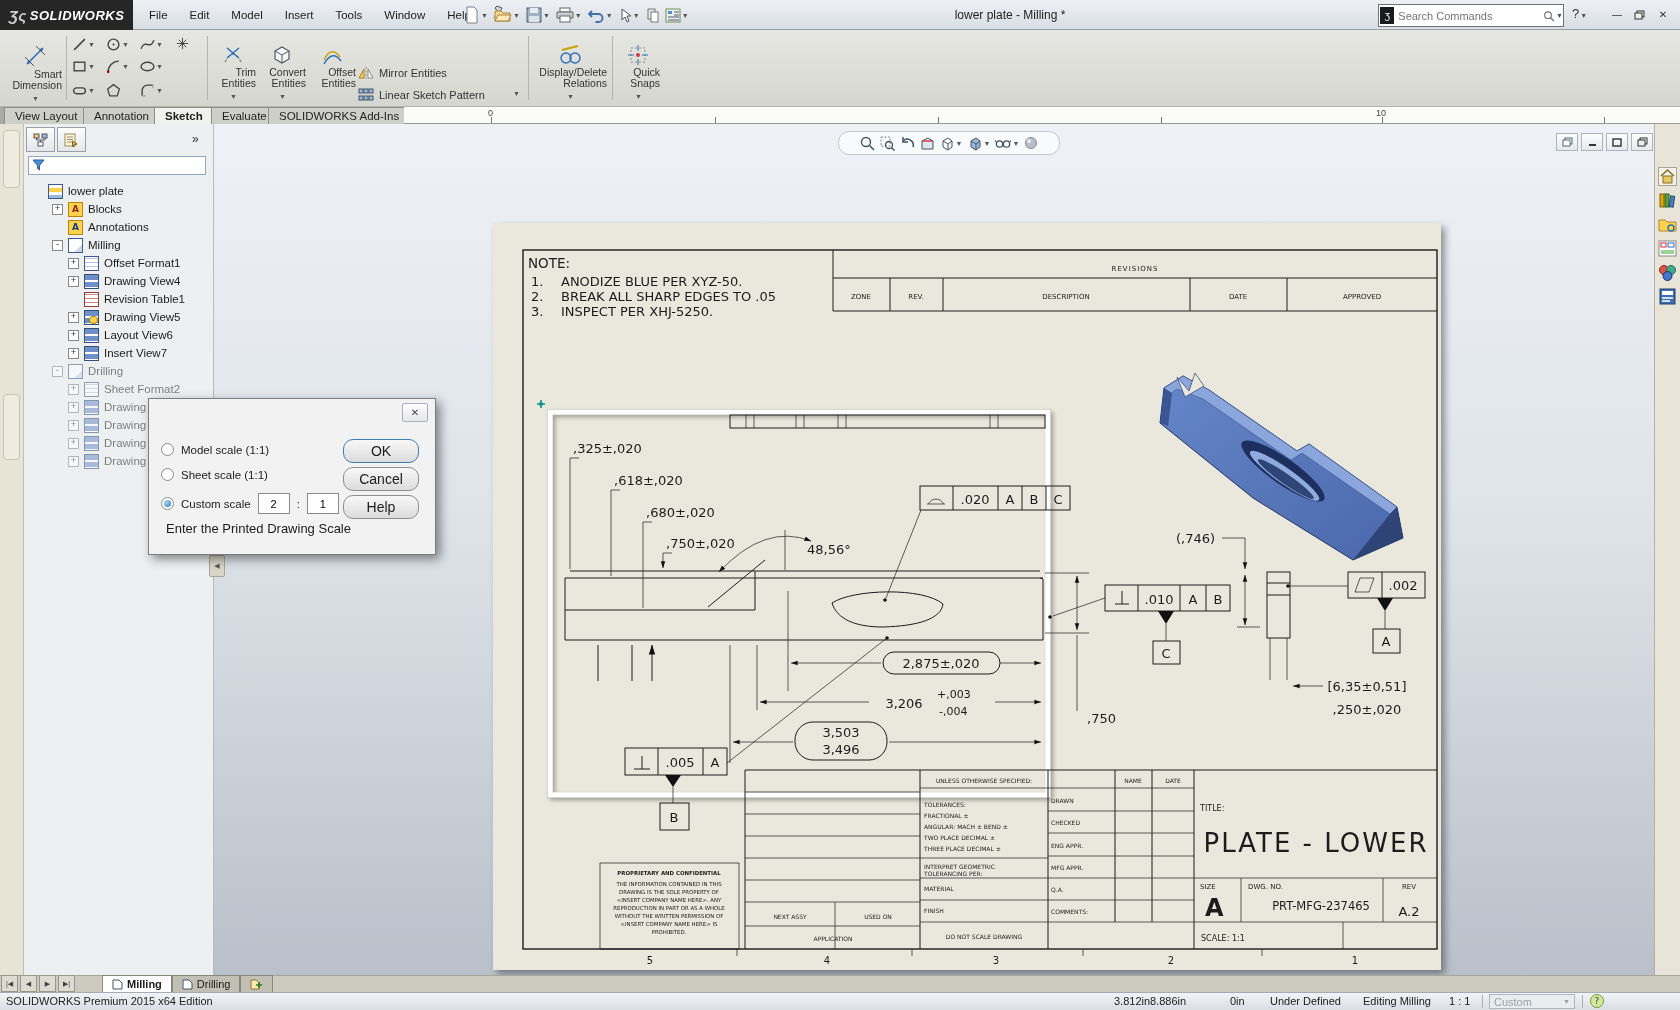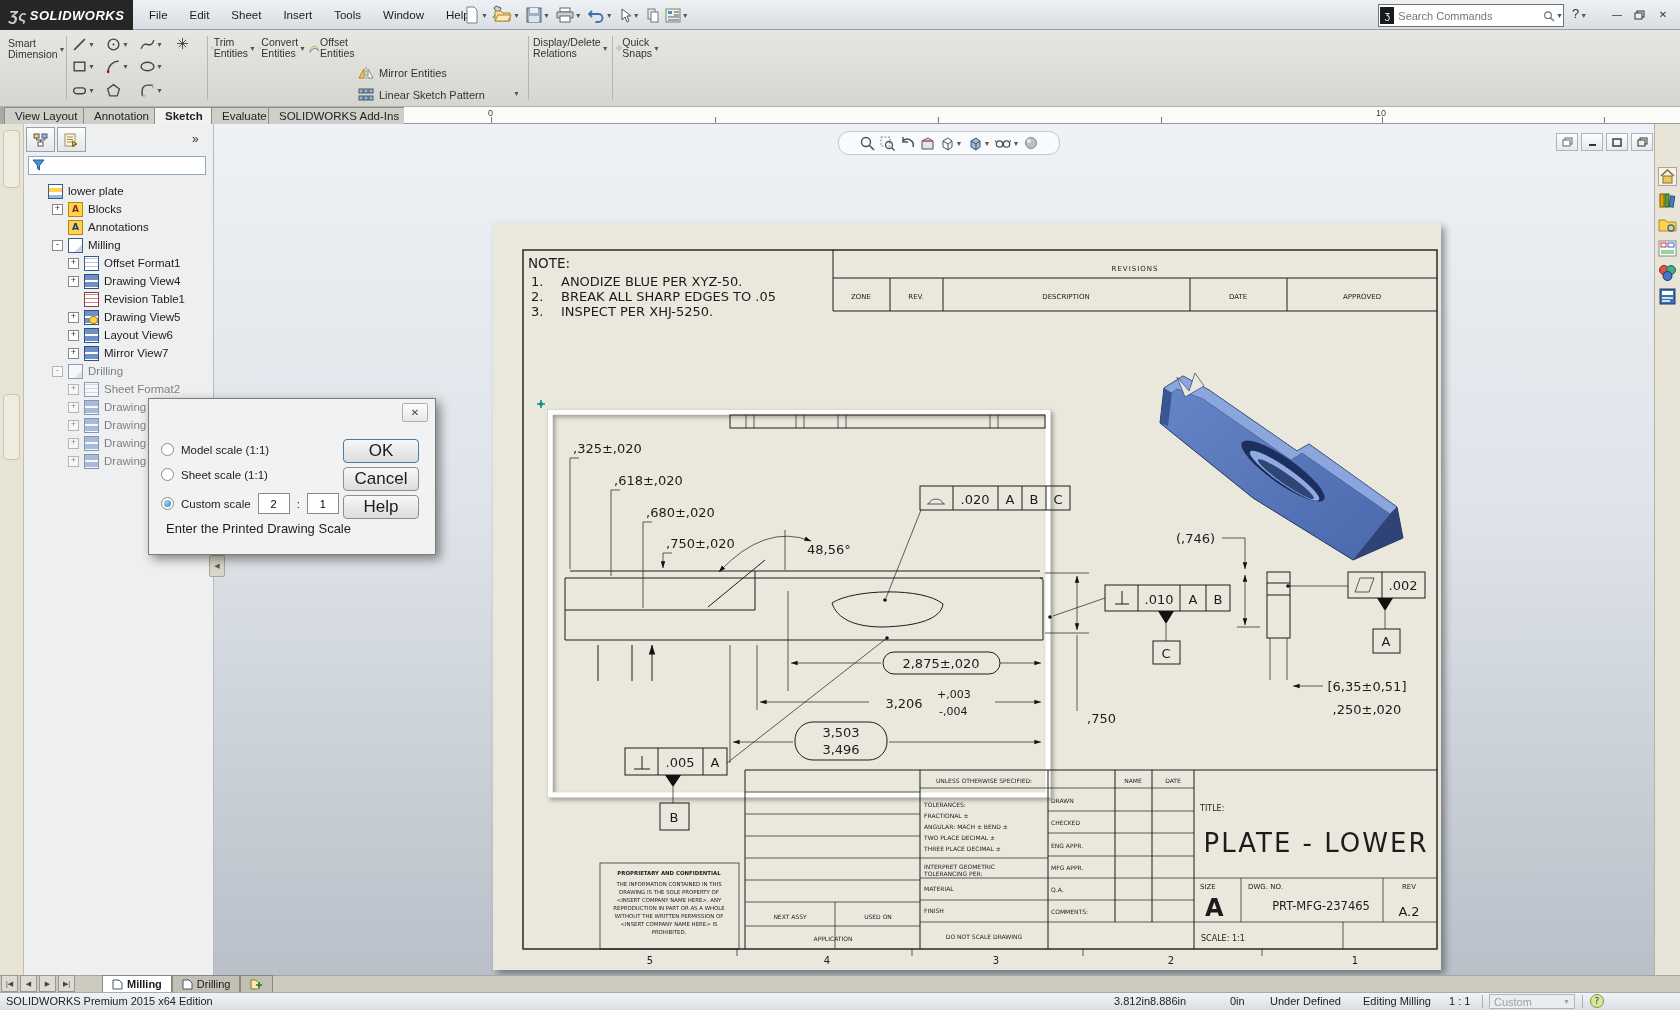--- a/index.html
+++ b/index.html
@@ -17,21 +17,21 @@
   .car{font-size:7px;color:#555;margin-left:1px}
   #doctitle{left:840px;top:0;width:340px;height:30px;line-height:30px;text-align:center;font-size:12px;color:#222}
   #searchbox{left:1378px;top:4px;width:184px;height:21px;background:#fff;border:1px solid #6d737b;display:flex;align-items:center}
   #searchbox .swmini{width:17px;height:17px;background:#1a1a1a;margin:1px;display:flex;align-items:center;justify-content:center;color:#fff;font-size:9px}
   #searchbox input{border:0;outline:0;flex:1;font-size:11px;color:#777;font-family:"Liberation Sans",sans-serif;background:transparent;padding:0 3px}
   #helpbtn{left:1572px;top:6px;font-size:13px;color:#333}
   .winbtn{top:7px;width:18px;height:15px;display:flex;align-items:center;justify-content:center;font-size:10px;color:#333}
   
   #ribbon{left:0;top:30px;width:1680px;height:77px;background:linear-gradient(#e6e6e2,#d6d6d1);border-bottom:1px solid #b3b3ae;box-sizing:border-box}
   .rsep{position:absolute;top:6px;width:1px;height:64px;background:#b5b5b0}
-  .bigbtn{position:absolute;top:6px;display:flex;align-items:center;text-align:left;font-size:10.5px;line-height:11px;color:#333}
+  .bigbtn{position:absolute;top:14px;display:flex;flex-direction:column;align-items:center;text-align:right;font-size:10.5px;line-height:11px;color:#333}
   .bigbtn .lbl{margin-top:1px}
   .bigbtn .car{margin-top:2px}
   .sicon{position:absolute;display:flex;align-items:center}
   .rowlbl{position:absolute;font-size:11px;color:#333;white-space:nowrap}
   
   #tabrow{left:0;top:107px;width:1680px;height:17px;background:#a9aaa6}
   .ctab{position:absolute;top:0;height:17px;line-height:16px;padding:0 10px;background:#cfcfca;border:1px solid #8e8e89;border-bottom:0;box-sizing:border-box;font-size:11.5px;color:#222}
   .ctab[data-active="true"]{background:#f1f1ee;font-weight:bold}
   #ruler{left:404px;top:0;width:1276px;height:17px;background:#fbfbfa;border-bottom:1px solid #9a9a95;box-sizing:border-box}
   .tick{position:absolute;bottom:0;width:1px;height:6px;background:#777}
@@ -79,21 +79,21 @@
   .lnb{stroke:#1c1c1c;stroke-width:1.4;fill:none}
   .t13{font-size:13px}.t11{font-size:11px}.t10{font-size:10px}.t8{font-size:8px}.t7{font-size:7px}.t6{font-size:6px}.t55{font-size:5.4px}
   .mid{text-anchor:middle}
   
   #dlg{left:148px;top:398px;width:286px;height:155px;background:#f2f2f2;border:1px solid #7c7c7c;box-shadow:4px 4px 10px rgba(0,0,0,.45);z-index:50}
   #dlgtitle{height:25px;background:linear-gradient(#fbfbfb,#e3e3e3);border-bottom:1px solid #cfcfcf;display:flex;align-items:center;padding:0 9px;font-size:12px;color:#1a1a1a}
   #dlgclose{position:absolute;right:7px;top:4px;width:24px;height:17px;border:1px solid #a8b2bc;border-radius:2px;background:linear-gradient(#fdfdfd,#e7e7e7);display:flex;align-items:center;justify-content:center;font-size:10px;color:#444}
   .radiorow{position:absolute;left:12px;display:flex;align-items:center;gap:7px;font-size:11.5px}
   .radio{width:13px;height:13px;border:1px solid #8a8a8a;border-radius:50%;background:#fff;box-sizing:border-box}
   .radio[data-sel="true"]::after{content:"";display:block;width:7px;height:7px;margin:2px;border-radius:50%;background:radial-gradient(circle at 35% 35%,#9fd4f2,#2f7cb5)}
-  .dbtn2{position:absolute;left:194px;width:74px;height:22px;border:1px solid #8e8e8e;border-radius:4px;background:linear-gradient(#f8f8f8,#dcdcdc);font-size:17px;display:flex;align-items:center;justify-content:center}
+  .dbtn2{position:absolute;left:194px;width:74px;height:22px;border:1px solid #8e8e8e;border-radius:10px;background:linear-gradient(#f8f8f8,#dcdcdc);font-size:14px;display:flex;align-items:center;justify-content:center}
   .numbox{width:26px;height:17px;border:1px solid #8a8a8a;background:#fff;font-size:11px;text-align:center;font-family:"Liberation Sans",sans-serif}
   
   #sheettabs{left:0;top:975px;width:1680px;height:17px;background:#cdcabf;border-top:1px solid #a8a59a;box-sizing:border-box;display:flex;align-items:flex-end}
   .navbtn{width:15px;height:15px;margin:0 1px;background:#dedbd2;border:1px solid #9a978c;display:flex;align-items:center;justify-content:center;font-size:7px;color:#444}
   .stab{height:16px;display:flex;align-items:center;gap:4px;padding:0 9px;border:1px solid #8a877c;border-bottom:0;background:#c2bfb4;font-size:11px}
   .stab[data-active="true"]{background:#fff;font-weight:bold}
   #statusbar{left:0;top:992px;width:1680px;height:18px;background:linear-gradient(#f2f4f6,#d9dee4);border-top:1px solid #a5abb2;box-sizing:border-box;font-size:11px;color:#222}
   .sbit{position:absolute;top:2px;white-space:nowrap}
   .sbsep{position:absolute;top:2px;width:1px;height:13px;background:#aab0b6}
   #unitcombo{left:1489px;top:1px;width:86px;height:15px;border:1px solid #b0b6bc;background:#e9edf0;color:#9aa0a6;display:flex;align-items:center;justify-content:space-between;padding:0 4px;box-sizing:border-box}
@@ -104,21 +104,21 @@
 <div id="app">
 
   <div id="titlebar" class="abs">
     <div id="logo" class="abs">
         <span class="mark">Ʒς</span>
         <span>SOLIDWORKS</span>
       </div>
     <div id="menus" class="abs">
       <span class="menu">File</span>
       <span class="menu">Edit</span>
-      <span class="menu">Sheet</span>
+      <span class="menu">Model</span>
       <span class="menu">Insert</span>
       <span class="menu">Tools</span>
       <span class="menu">Window</span>
       <span class="menu">Help</span>
       <span class="menu"><svg width="12" height="14" viewBox="0 0 12 14">
             <path d="M4,1 l5,2 -2,4 2,2 -6,1 2,-3 -3,-4z M3,10 L1,13" stroke="#555" fill="#cdd6e0" stroke-width="1"></path>
           </svg></span>
     </div>
     <div class="qab abs">
       <span class="qbtn">
@@ -171,20 +171,21 @@
         </span>
       <span class="qbtn">
           <svg width="16" height="15" viewBox="0 0 16 15">
             <rect x="1" y="1" width="14" height="13" fill="#eaf2e7" stroke="#6b8f5a"></rect>
             <rect x="3" y="3" width="4" height="3" fill="#4f8fd0"></rect>
             <path d="M9,4 h5 M9,7 h5 M3,9 h11 M3,12 h11" stroke="#557" stroke-width="1"></path>
           </svg>
           <span class="car">▼</span>
         </span>
     </div>
+    <div id="doctitle" class="abs">lower plate - Milling *</div>
     <div id="searchbox" class="abs">
       <span class="swmini">Ʒ</span>
       <input placeholder="Search Commands" style="">
       <svg width="14" height="14" viewBox="0 0 14 14">
           <circle cx="6" cy="6" r="4" fill="none" stroke="#777" stroke-width="1.4"></circle>
           <path d="M9,9 L13,13" stroke="#777" stroke-width="1.6"></path>
         </svg>
       <span class="car">▼</span>
     </div>
     <span id="helpbtn" class="abs">?<span class="car">▼</span></span>
@@ -789,21 +790,21 @@
           <span class="tlabel">Drawing View5</span>
         </div>
       <div class="trow" style="padding-left:44px" data-dim="false">
           <span class="exp">+</span>
           <span class="ticon" data-icon="drawview"></span>
           <span class="tlabel">Layout View6</span>
         </div>
       <div class="trow" style="padding-left:44px" data-dim="false">
           <span class="exp">+</span>
           <span class="ticon" data-icon="drawview"></span>
-          <span class="tlabel">Mirror View7</span>
+          <span class="tlabel">Insert View7</span>
         </div>
       <div class="trow" style="padding-left:28px" data-dim="true">
           <span class="exp">-</span>
           <span class="ticon" data-icon="sheet"></span>
           <span class="tlabel">Drilling</span>
         </div>
       <div class="trow" style="padding-left:44px" data-dim="true">
           <span class="exp">+</span>
           <span class="ticon" data-icon="sheetformat"></span>
           <span class="tlabel">Sheet Format2</span>

